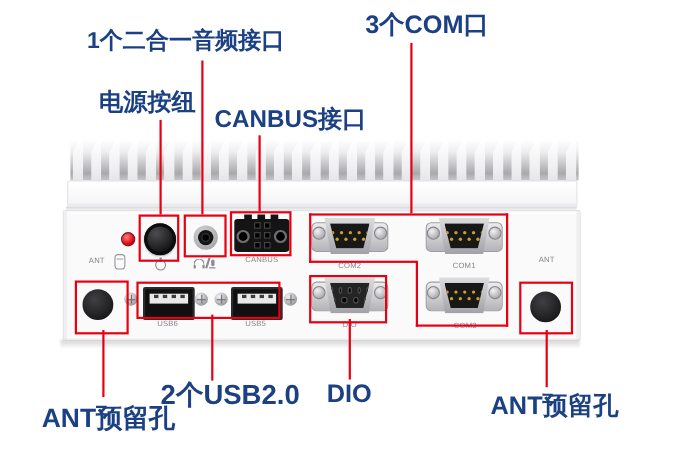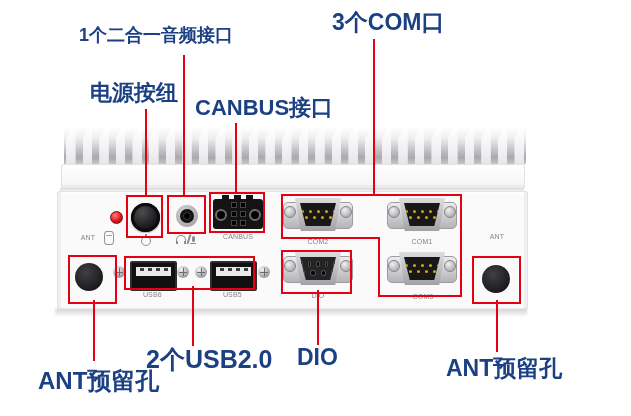--- a/index.html
+++ b/index.html
@@ -312,21 +312,21 @@
 
   <div class="rl" style="left:183px;top:55px;width:2px;height:140px;"></div>
   <div class="rl" style="left:145px;top:109px;width:2px;height:86px;"></div>
   <div class="rl" style="left:235px;top:123px;width:2px;height:69px;"></div>
   <div class="rl" style="left:373px;top:39px;width:2px;height:155px;"></div>
   <div class="rl" style="left:93px;top:300px;width:2px;height:61px;"></div>
   <div class="rl" style="left:192px;top:286px;width:2px;height:60px;"></div>
   <div class="rl" style="left:317px;top:290px;width:2px;height:55px;"></div>
   <div class="rl" style="left:496px;top:300px;width:2px;height:52px;"></div>
 
-  <div class="blabel" style="left:79px;top:26px;font-size:18px;">1个二合一音频接口</div>
+  <div class="blabel" style="left:79px;top:26px;font-size:21px;">1个二合一音频接口</div>
   <div class="blabel" style="left:90px;top:81px;font-size:22px;">电源按纽</div>
   <div class="blabel" style="left:195px;top:96px;font-size:22px;">CANBUS接口</div>
   <div class="blabel" style="left:332px;top:10px;font-size:23px;">3个COM口</div>
   <div class="blabel" style="left:146px;top:346px;font-size:25px;">2个USB2.0</div>
   <div class="blabel" style="left:297px;top:345px;font-size:23px;">DIO</div>
   <div class="blabel" style="left:38px;top:368px;font-size:24px;">ANT预留孔</div>
   <div class="blabel" style="left:446px;top:356px;font-size:23px;">ANT预留孔</div>
 
 </div>
 

